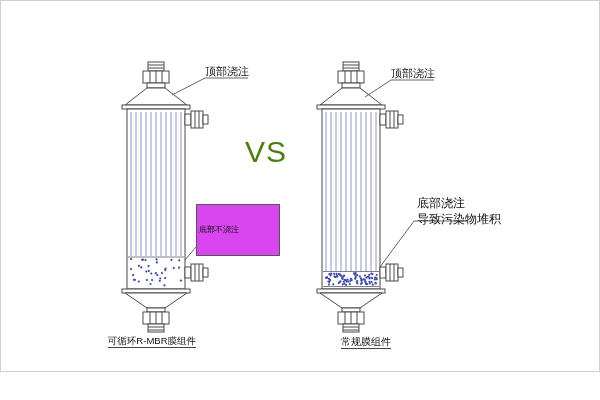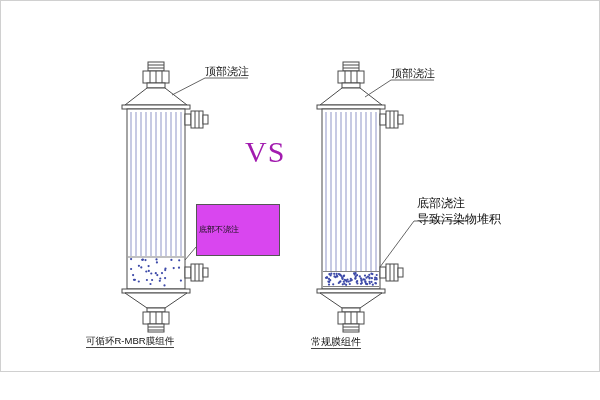--- a/index.html
+++ b/index.html
@@ -5,26 +5,26 @@
   *{box-sizing:border-box;margin:0;padding:0}
   body{background:#ffffff;font-family:"Liberation Sans","DejaVu Sans",sans-serif}
   .canvas{position:relative;width:600px;height:372px;background:var(--background,#fff);
           border:1px solid var(--border,#d0d0d0);overflow:hidden}
   .canvas > svg{position:absolute;left:0;top:0}
   .fibers line{stroke:var(--fiber,#a9aed4);stroke-width:1.3}
   .dots circle{fill:var(--dot,#3c49a8)}
   .leader{fill:none;stroke:var(--leader,#555);stroke-width:.9}
   .ln-thin{fill:none;stroke:var(--line,#4a4a4a);stroke-width:.7}
   .txt{position:absolute;font-size:11px;color:#111;white-space:nowrap}
-  .vs{position:absolute;left:244px;top:134px;font-family:Liberation Serif, serif;
-      font-size:30px;color:#a21caf;letter-spacing:1px}
+  .vs{position:absolute;left:244px;top:134px;font-family:Liberation Sans, sans-serif;
+      font-size:30px;color:#4d7c0f;letter-spacing:1px}
   .note-box{position:absolute;left:195px;top:203px;width:84px;border:1px solid #555;
             padding:19px 2px;font-size:8px;line-height:1.5;color:#111;background:#d946ef}
   .note-free{position:absolute;left:416px;top:194px;font-size:12px;line-height:1.35;color:#111}
-  .caption{position:absolute;top:334px;text-align:left;font-size:9.5px;color:#111}
+  .caption{position:absolute;top:334px;text-align:right;font-size:9.5px;color:#111}
   .caption.left{left:85px;width:110px}
   .caption.right{left:310px;width:80px;font-size:10px}
   .cap-u{border-bottom:1px solid #444;padding-bottom:1px}
 </style>
 </head>
 <body>
 
 <div class="canvas">
 
   <svg width="600" height="400" viewBox="0 0 600 400">

